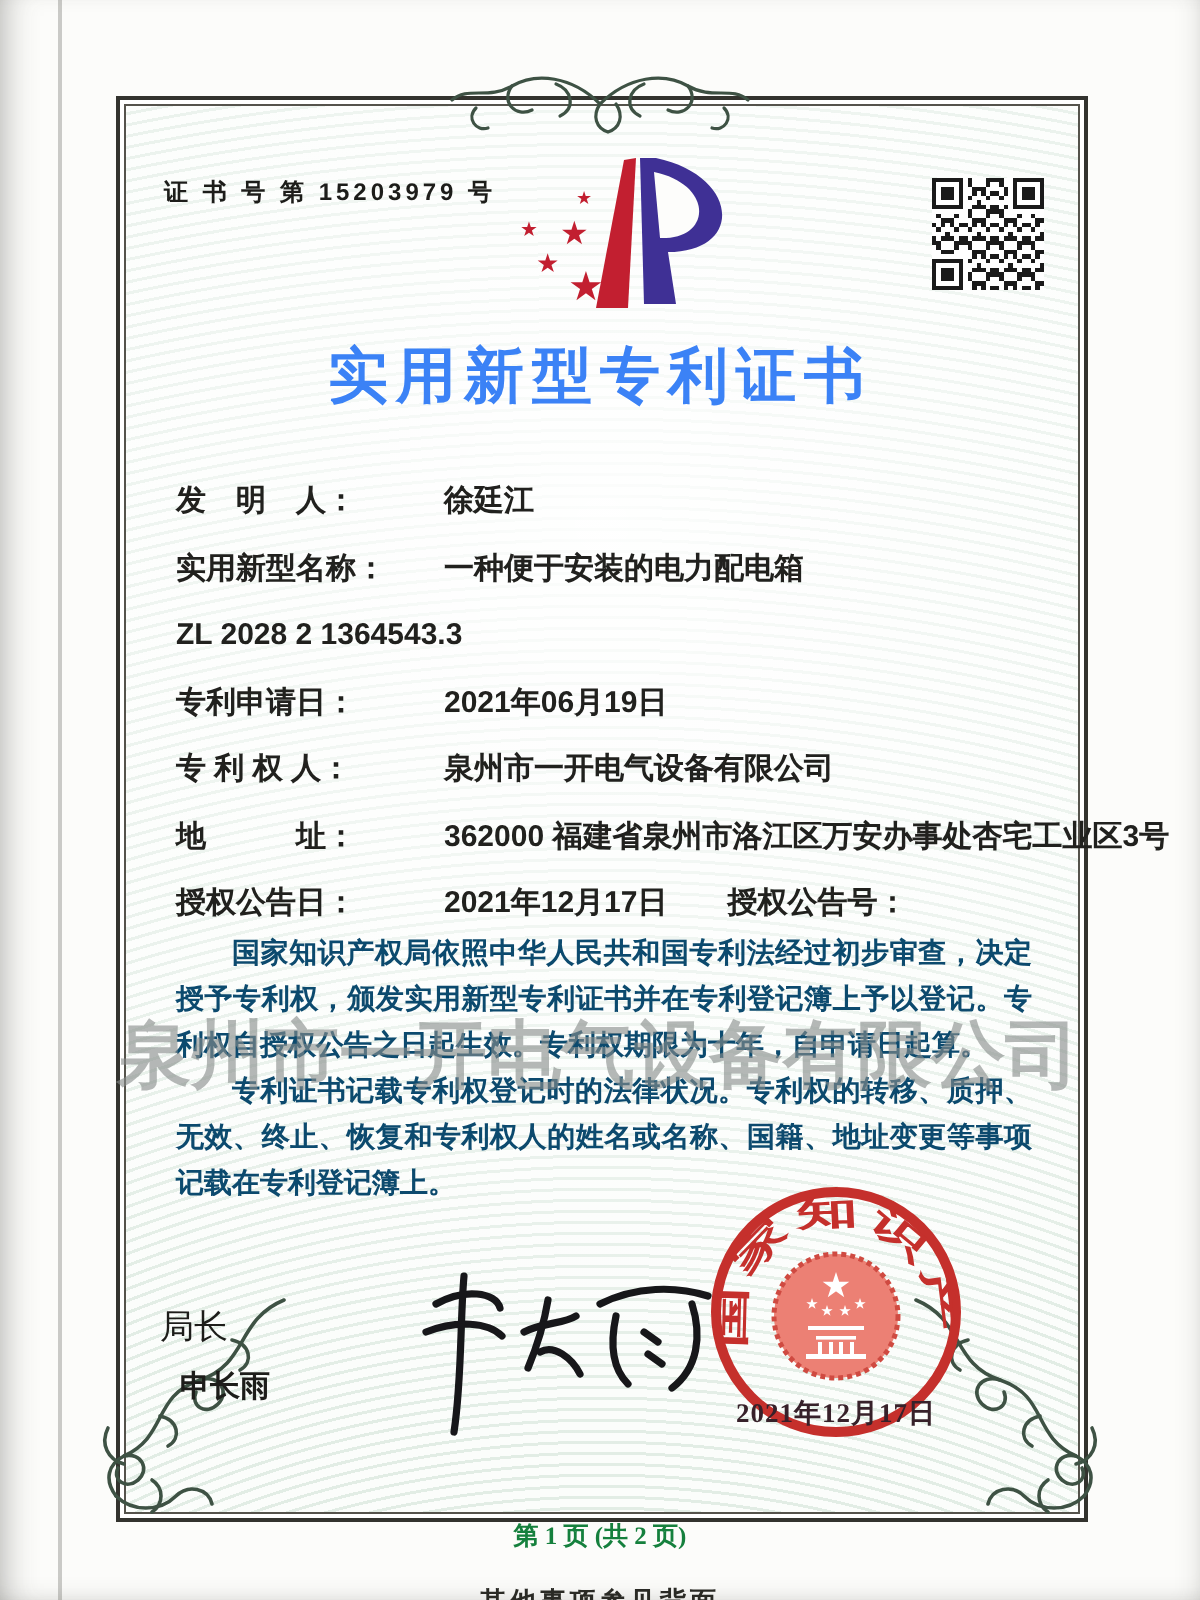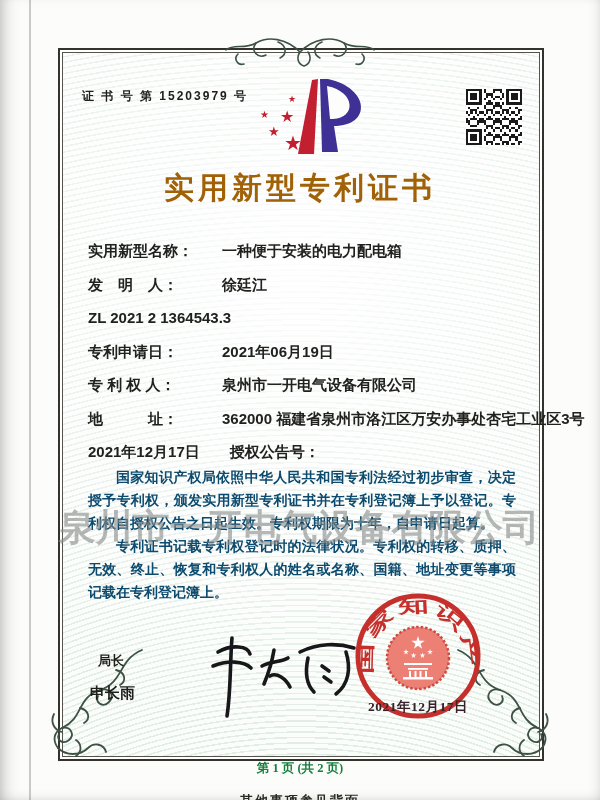--- a/index.html
+++ b/index.html
@@ -28,21 +28,21 @@
       repeating-radial-gradient(circle at 50% 170%, #e2ede5 0 1.5px, #fbfdfb 1.5px 5.5px);
   }
   .cert-no{
     position:absolute;left:82px;top:88px;font-size:12px;font-weight:bold;
     letter-spacing:2px;font-family:"Liberation Sans","DejaVu Sans",sans-serif;
   }
   .logo{position:absolute;left:248px;top:74px;width:134px;height:88px;}
   .qr{position:absolute;left:466px;top:88px;width:56px;height:58px;}
   .title{
     position:absolute;left:0;top:168px;width:100%;text-align:center;
-    font-size:30px;font-weight:bold;letter-spacing:4px;color:#a16207;
+    font-size:30px;font-weight:bold;letter-spacing:4px;color:#3b82f6;
   }
   .fields{
     position:absolute;left:88px;top:241px;width:428px;
     font-family:"Liberation Sans","DejaVu Sans",sans-serif;
     font-size:15px;font-weight:600;color:#21211e;
   }
   .frow{display:flex;line-height:20px;margin-bottom:13.5px;}
   .flabel{flex:0 0 134px;white-space:pre;}
   .fvalue{white-space:pre;}
   .grant-pair2{margin-left:30px;display:flex;}
@@ -52,21 +52,21 @@
     font-weight:600;
   }
   .bodytext p{margin:0;text-indent:2em;}
   .watermark{
     position:absolute;left:58px;top:503px;width:482px;text-align:center;
     font-size:37px;font-weight:700;letter-spacing:0px;white-space:nowrap;
     color:rgba(135,141,138,.62);
     font-family:"Liberation Sans","DejaVu Sans",sans-serif;
     pointer-events:none;
   }
-  .official-title{position:absolute;left:98px;top:652px;font-size:13px;font-weight:700;
+  .official-title{position:absolute;left:80px;top:652px;font-size:17px;font-weight:400;
     font-family:"Liberation Sans","DejaVu Sans",sans-serif;}
   .official-name{position:absolute;left:90px;top:684px;font-size:15px;font-weight:700;
     font-family:"Liberation Sans","DejaVu Sans",sans-serif;}
   .signature{position:absolute;left:198px;top:630px;width:165px;height:90px;}
   .seal{position:absolute;left:352px;top:592px;width:132px;height:132px;}
   .seal-date{
     position:absolute;left:352px;top:698px;width:132px;text-align:center;
     font-size:13.5px;font-weight:bold;color:#37212a;letter-spacing:.5px;
   }
   .page-info{
@@ -337,43 +337,44 @@
       <rect x="18" y="24" width="1" height="1" fill="#1a1a1a"></rect>
       <rect x="20" y="24" width="1" height="1" fill="#1a1a1a"></rect>
       <rect x="21" y="24" width="1" height="1" fill="#1a1a1a"></rect>
       <rect x="23" y="24" width="1" height="1" fill="#1a1a1a"></rect>
     </svg>
 
   <div class="title">实用新型专利证书</div>
 
   <div class="fields">
     <div class="frow">
+      <span class="flabel">发　明　人：</span>
+      <span class="fvalue">徐廷江</span>
+    </div>
+    <div class="frow">
       <span class="flabel">实用新型名称：</span>
       <span class="fvalue">一种便于安装的电力配电箱</span>
     </div>
     <div class="frow">
-      <span class="flabel">发　明　人：</span>
-      <span class="fvalue">徐廷江</span>
-    </div>
-    <div class="frow">
-      <span class="fvalue">ZL 2021 2 1364543.3</span>
+      <span class="fvalue">ZL 2028 2 1364543.3</span>
     </div>
     <div class="frow">
       <span class="flabel">专利申请日：</span>
       <span class="fvalue">2021年06月19日</span>
     </div>
     <div class="frow">
       <span class="flabel">专 利 权 人：</span>
       <span class="fvalue">泉州市一开电气设备有限公司</span>
     </div>
     <div class="frow">
       <span class="flabel">地　　　址：</span>
       <span class="fvalue">362000 福建省泉州市洛江区万安办事处杏宅工业区3号</span>
     </div>
     <div class="frow">
+      <span class="flabel">授权公告日：</span>
       <span class="fvalue">2021年12月17日</span>
       <span class="grant-pair2">
         <span class="flabel" style="flex:0 0 auto">授权公告号：</span>
       </span>
     </div>
   </div>
 
   <div class="bodytext">
     <p>国家知识产权局依照中华人民共和国专利法经过初步审查，决定授予专利权，颁发实用新型专利证书并在专利登记簿上予以登记。专利权自授权公告之日起生效。专利权期限为十年，自申请日起算。</p>
     <p>专利证书记载专利权登记时的法律状况。专利权的转移、质押、无效、终止、恢复和专利权人的姓名或名称、国籍、地址变更等事项记载在专利登记簿上。</p>

